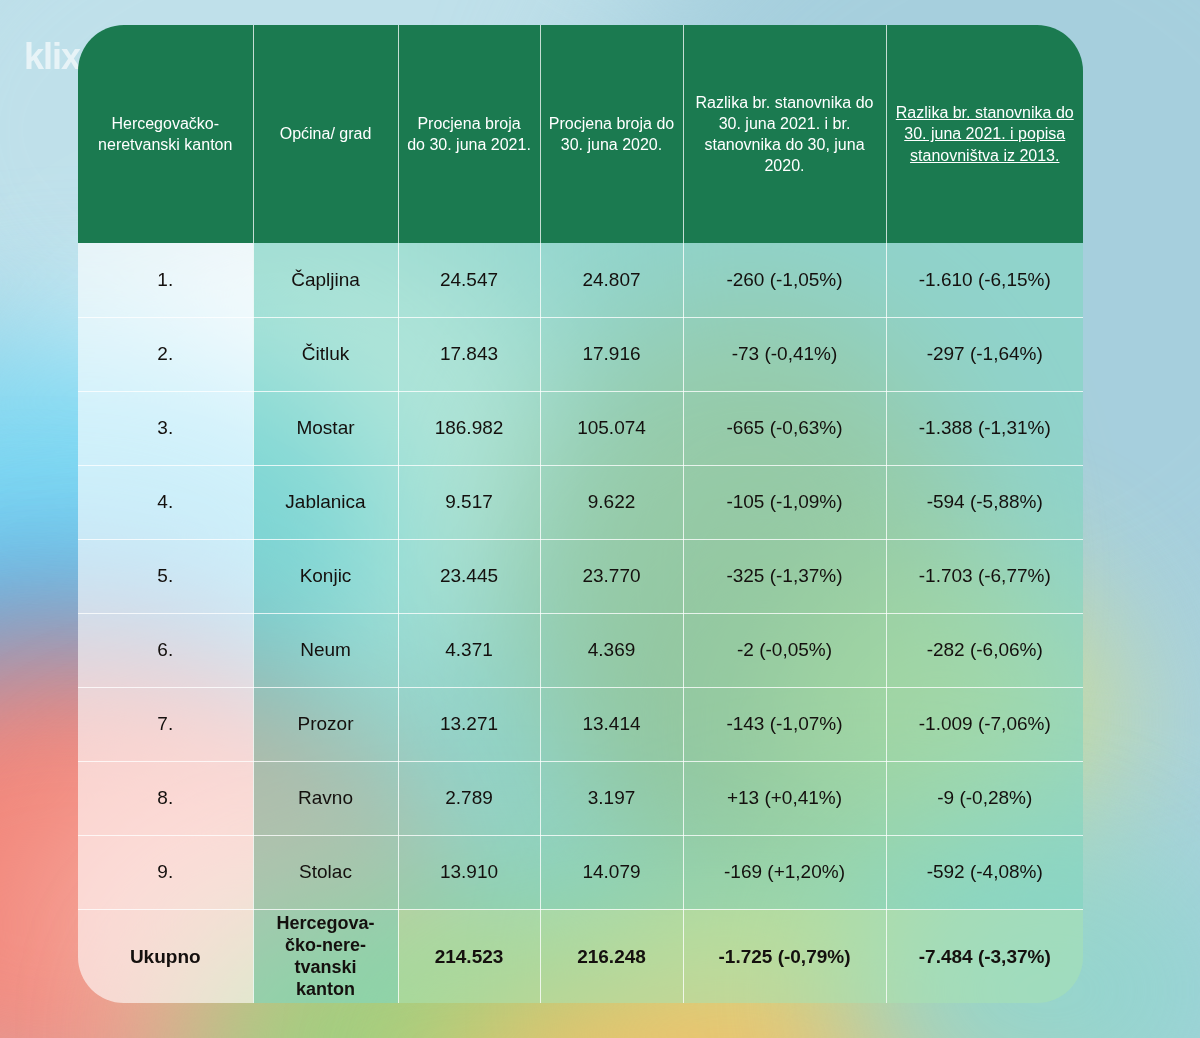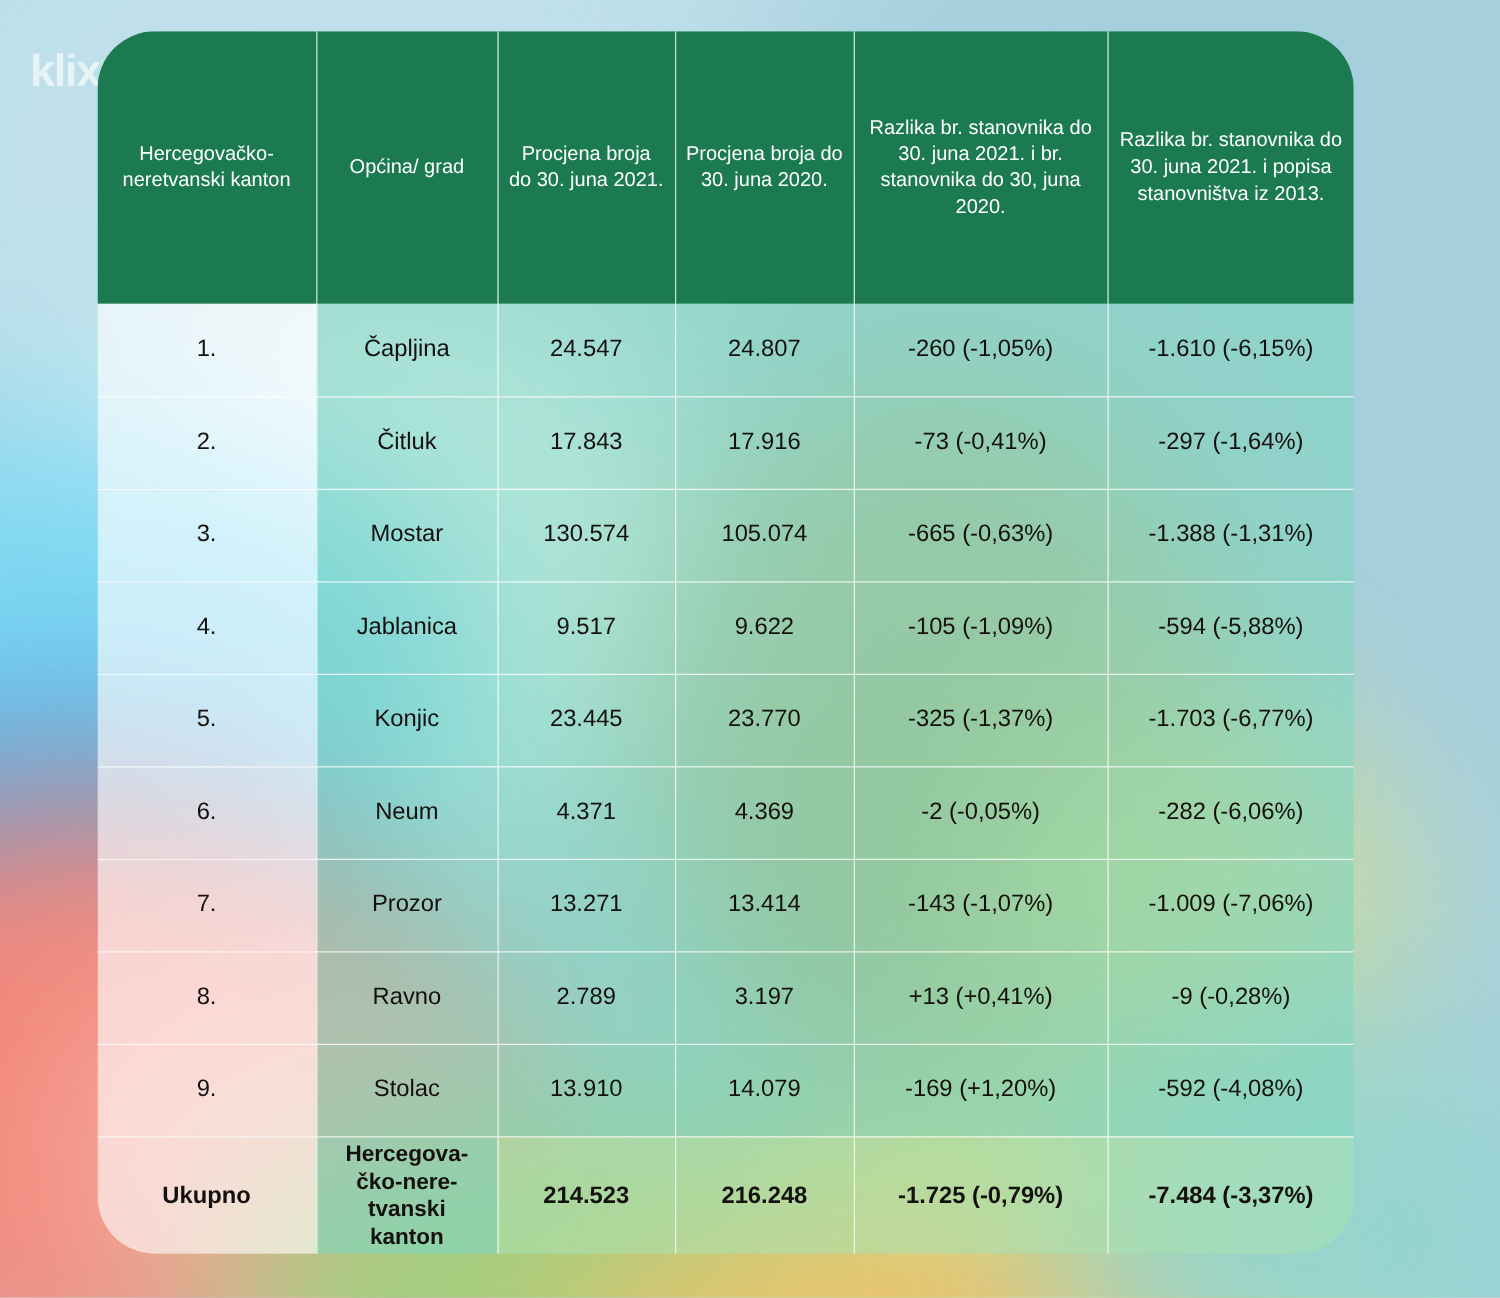--- a/index.html
+++ b/index.html
@@ -67,21 +67,21 @@
     color:#fff;
     font-size:16px;
     font-weight:400;
     line-height:1.32;
     text-align:center;
     vertical-align:middle;
     height:218px;
     border-right:1.5px solid rgba(255,255,255,.75);
     padding:6px 8px;
   }
-  thead th:last-child{ border-right:none; }
+  thead th:last-child{ border-right:none;text-decoration:underline; }
   thead th.hdr-kanton, thead th.hdr-opcina{ vertical-align:middle; }
 
   tbody td{
     height:74px;
     font-size:19px;
     color:#14100e;
     text-align:center;
     vertical-align:middle;
     border-right:1.5px solid rgba(255,255,255,.78);
     border-bottom:1.5px solid rgba(255,255,255,.78);
@@ -167,21 +167,21 @@
           <td class="idx">2.</td>
           <td class="muni">Čitluk</td>
           <td>17.843</td>
           <td>17.916</td>
           <td>-73 (-0,41%)</td>
           <td>-297 (-1,64%)</td>
         </tr>
         <tr>
           <td class="idx">3.</td>
           <td class="muni">Mostar</td>
-          <td>130.574</td>
+          <td>186.982</td>
           <td>105.074</td>
           <td>-665 (-0,63%)</td>
           <td>-1.388 (-1,31%)</td>
         </tr>
         <tr>
           <td class="idx">4.</td>
           <td class="muni">Jablanica</td>
           <td>9.517</td>
           <td>9.622</td>
           <td>-105 (-1,09%)</td>

